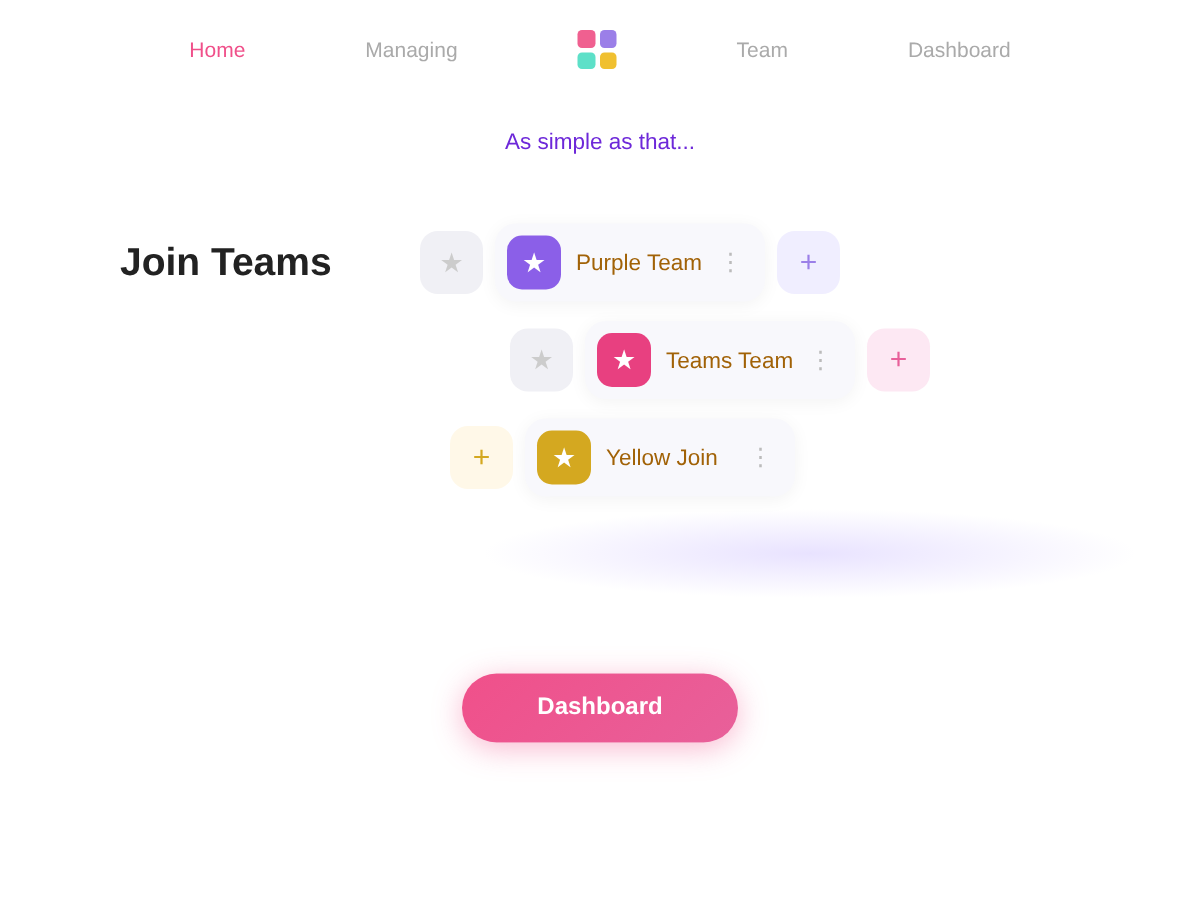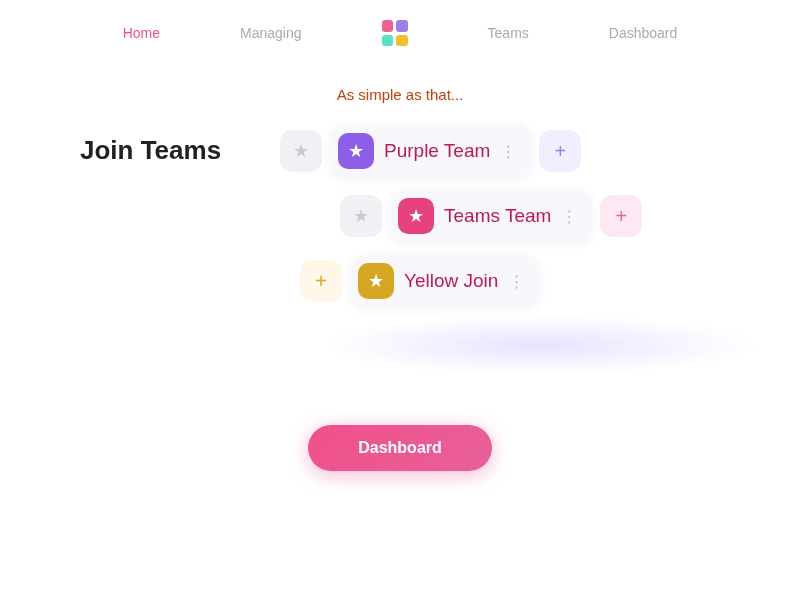--- a/index.html
+++ b/index.html
@@ -36,24 +36,24 @@
       width: 26px;
       height: 26px;
     }
     .logo-dot {
       border-radius: 3px;
     }
 
     
     .tagline {
       text-align: center;
-      color: #c2410c;
+      color: #6d28d9;
       font-size: 15px;
       margin-top: 30px;
-      margin-bottom: 12px;
+      margin-bottom: 36px;
     }
 
     
     .main-content {
       display: flex;
       align-items: flex-start;
       padding: 10px 60px 0 80px;
       position: relative;
     }
 
@@ -142,23 +142,23 @@
       justify-content: center;
       flex-shrink: 0;
     }
     .team-icon .star {
       font-size: 18px;
       color: white;
     }
 
     .team-name {
       flex: 1;
-      font-size: 19px;
+      font-size: 15px;
       font-weight: 500;
-      color: #be185d;
+      color: #a16207;
     }
 
     .team-dots {
       color: #bbb;
       font-size: 16px;
       letter-spacing: 1px;
       cursor: pointer;
     }
 
     
@@ -211,21 +211,21 @@
   <a class="nav-link active">Home</a>
   <a class="nav-link">Managing</a>
 
   <div class="logo">
     <div class="logo-dot" style="background:#f06090;"></div>
     <div class="logo-dot" style="background:#9b7fe8;"></div>
     <div class="logo-dot" style="background:#5de0c8;"></div>
     <div class="logo-dot" style="background:#f0c030;"></div>
   </div>
 
-  <a class="nav-link">Teams</a>
+  <a class="nav-link">Team</a>
   <a class="nav-link">Dashboard</a>
 </nav>
 
 <div class="tagline">As simple as that...</div>
 
 <div class="main-content">
 
   <div class="left-text">
     <h2>Join Teams</h2>
   </div>

